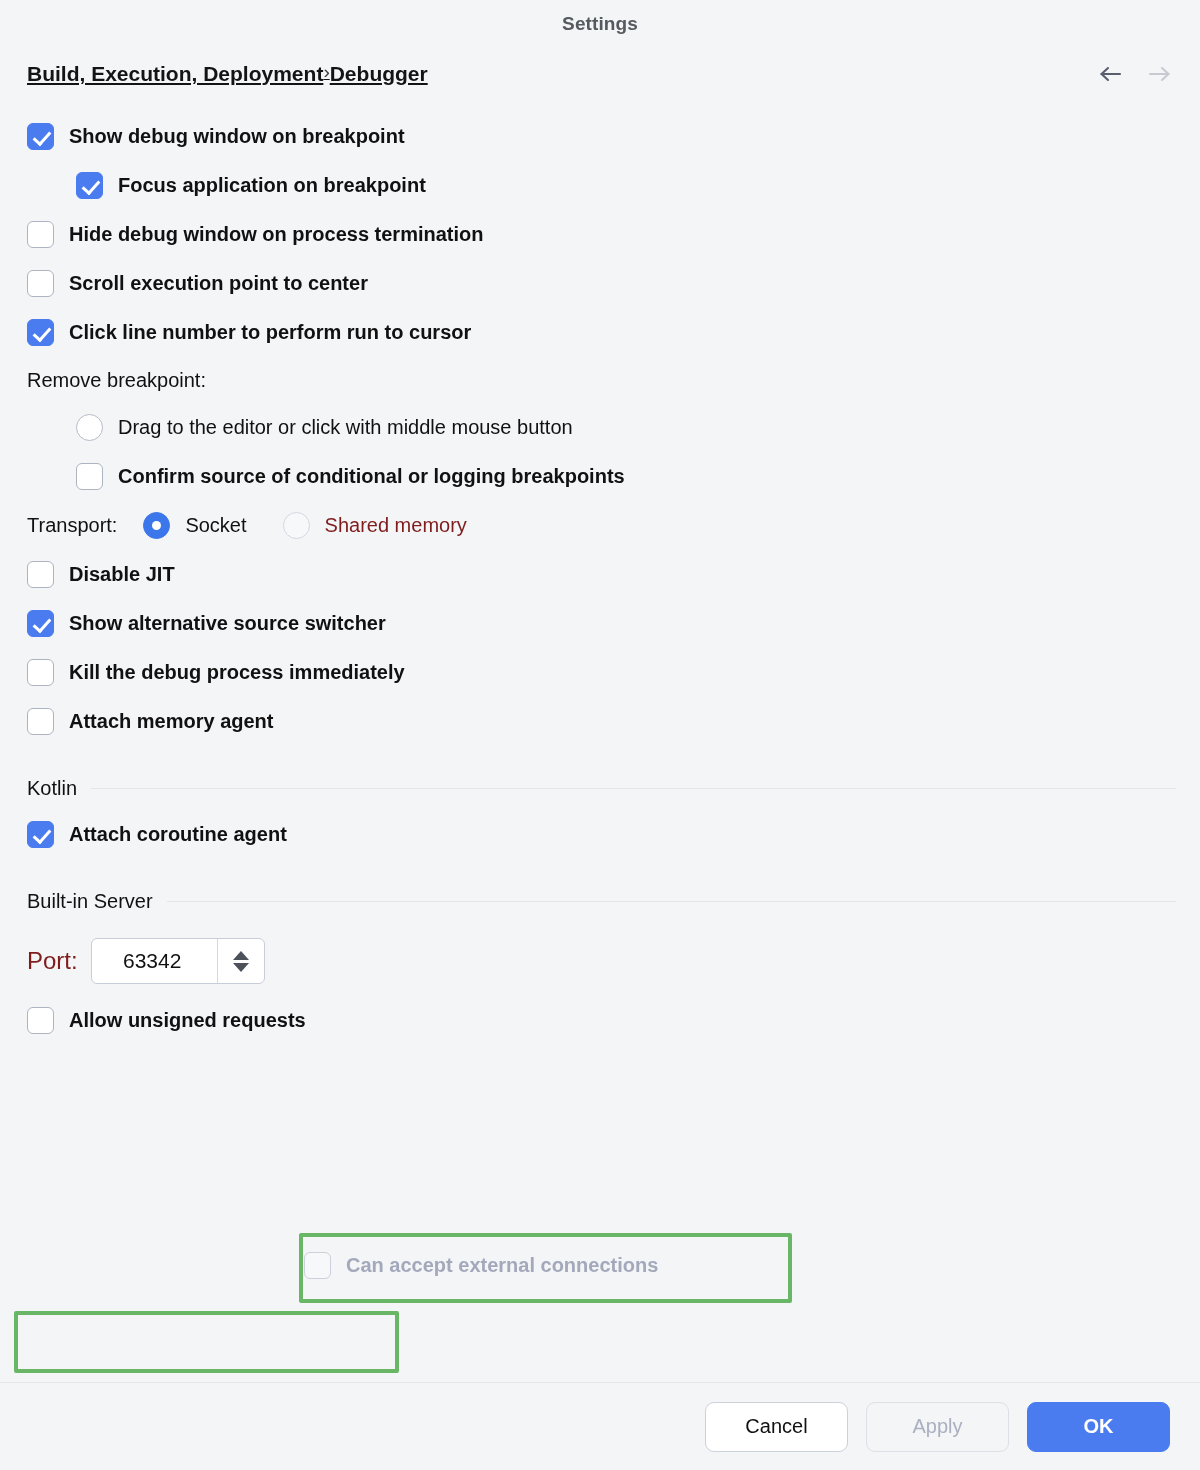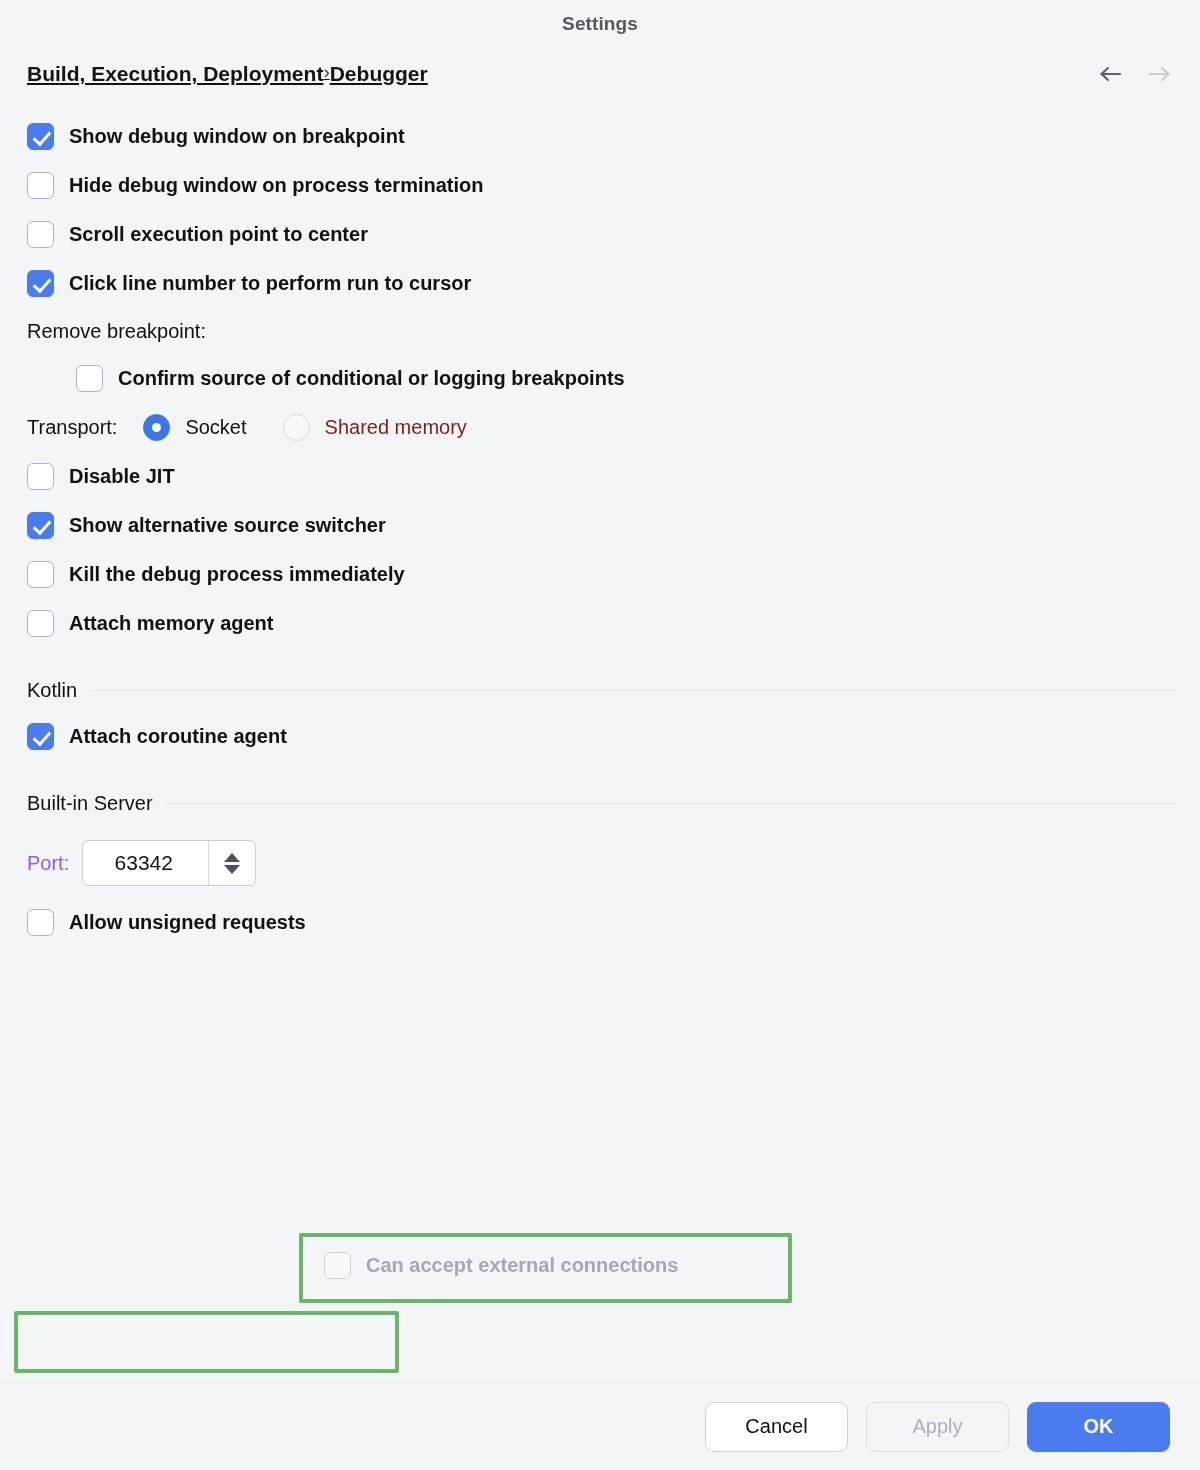--- a/index.html
+++ b/index.html
@@ -179,22 +179,22 @@
 
   
   .port-row {
     display: flex;
     align-items: center;
     height: 60px;
     margin-top: 8px;
     position: relative;
   }
   .port-label {
-    font-size: 20px;
-    color: #8b5cf6;
+    font-size: 24px;
+    color: #7f1d1d;
     margin-right: 13px;
   }
   .spinner {
     display: flex;
     align-items: stretch;
     height: 46px;
     width: 174px;
     background: #ffffff;
     border: 1.4px solid #c9cdd8;
     border-radius: 6px;
@@ -236,21 +236,21 @@
     position: absolute;
     border: 4px solid #6ab667;
     border-radius: 2px;
     pointer-events: none;
   }
   #annot-external { left: 299px; top: 1233px; width: 493px; height: 70px; }
   #annot-unsigned { left: 14px;  top: 1311px; width: 385px; height: 62px; }
 
   .external-row {
     position: absolute;
-    left: 324px;
+    left: 304px;
     top: 1252px;
     display: flex;
     align-items: center;
   }
 
   
   .footer-rule {
     position: absolute;
     left: 0; right: 0;
     top: 1382px;
@@ -324,39 +324,47 @@
   </div>
 </div>
 
 <div class="content">
 
   <div class="row">
     <span class="cb checked"></span>
     <span class="cb-label">Show debug window on breakpoint</span>
   </div>
 
+  <div class="row indent1">
+    <span class="cb checked"></span>
+    <span class="cb-label">Focus application on breakpoint</span>
+  </div>
 
   <div class="row">
     <span class="cb"></span>
     <span class="cb-label">Hide debug window on process termination</span>
   </div>
 
   <div class="row">
     <span class="cb"></span>
     <span class="cb-label">Scroll execution point to center</span>
   </div>
 
   <div class="row">
     <span class="cb checked"></span>
     <span class="cb-label">Click line number to perform run to cursor</span>
   </div>
 
   <div class="group-label">Remove breakpoint:</div>
 
 
+  <div class="row indent-radio">
+    <span class="rb"></span>
+    <span class="rb-label">Drag to the editor or click with middle mouse button</span>
+  </div>
 
   <div class="row indent-radio">
     <span class="cb"></span>
     <span class="cb-label">Confirm source of conditional or logging breakpoints</span>
   </div>
 
 
   <div class="row">
     <span class="rb-label" style="margin-left:0;margin-right:26px;">Transport:</span>
     <span class="rb selected"></span>

